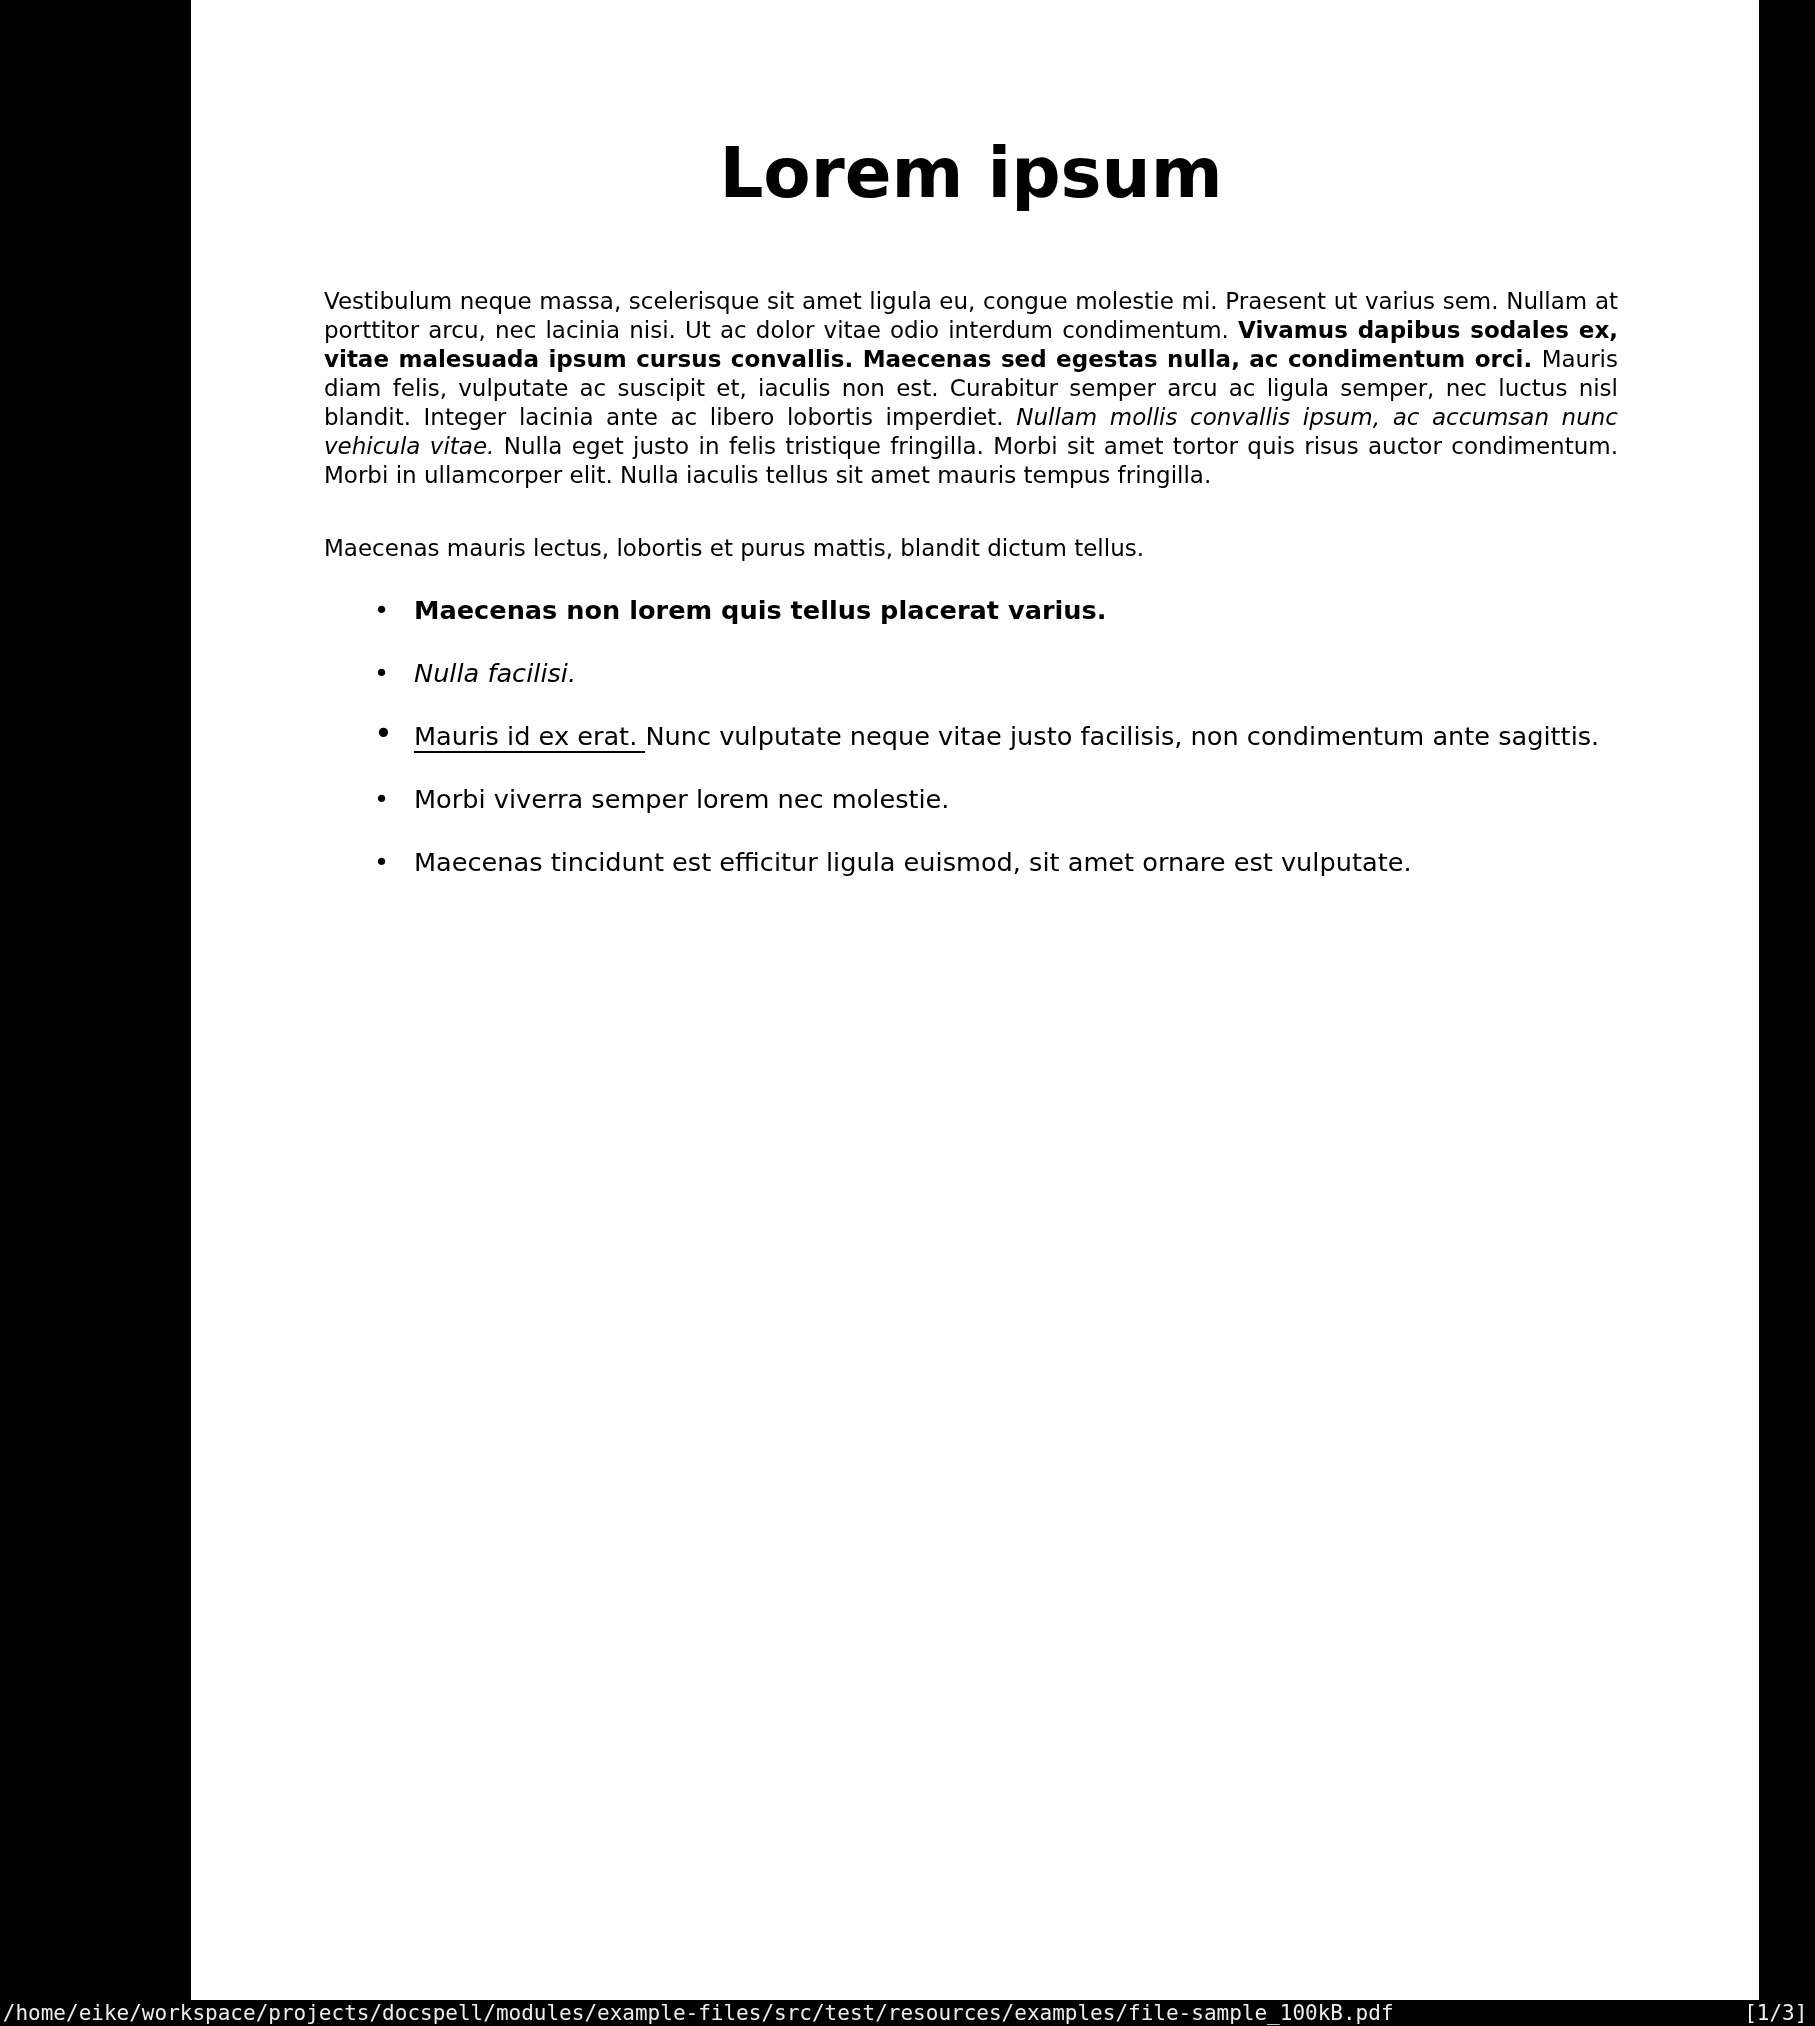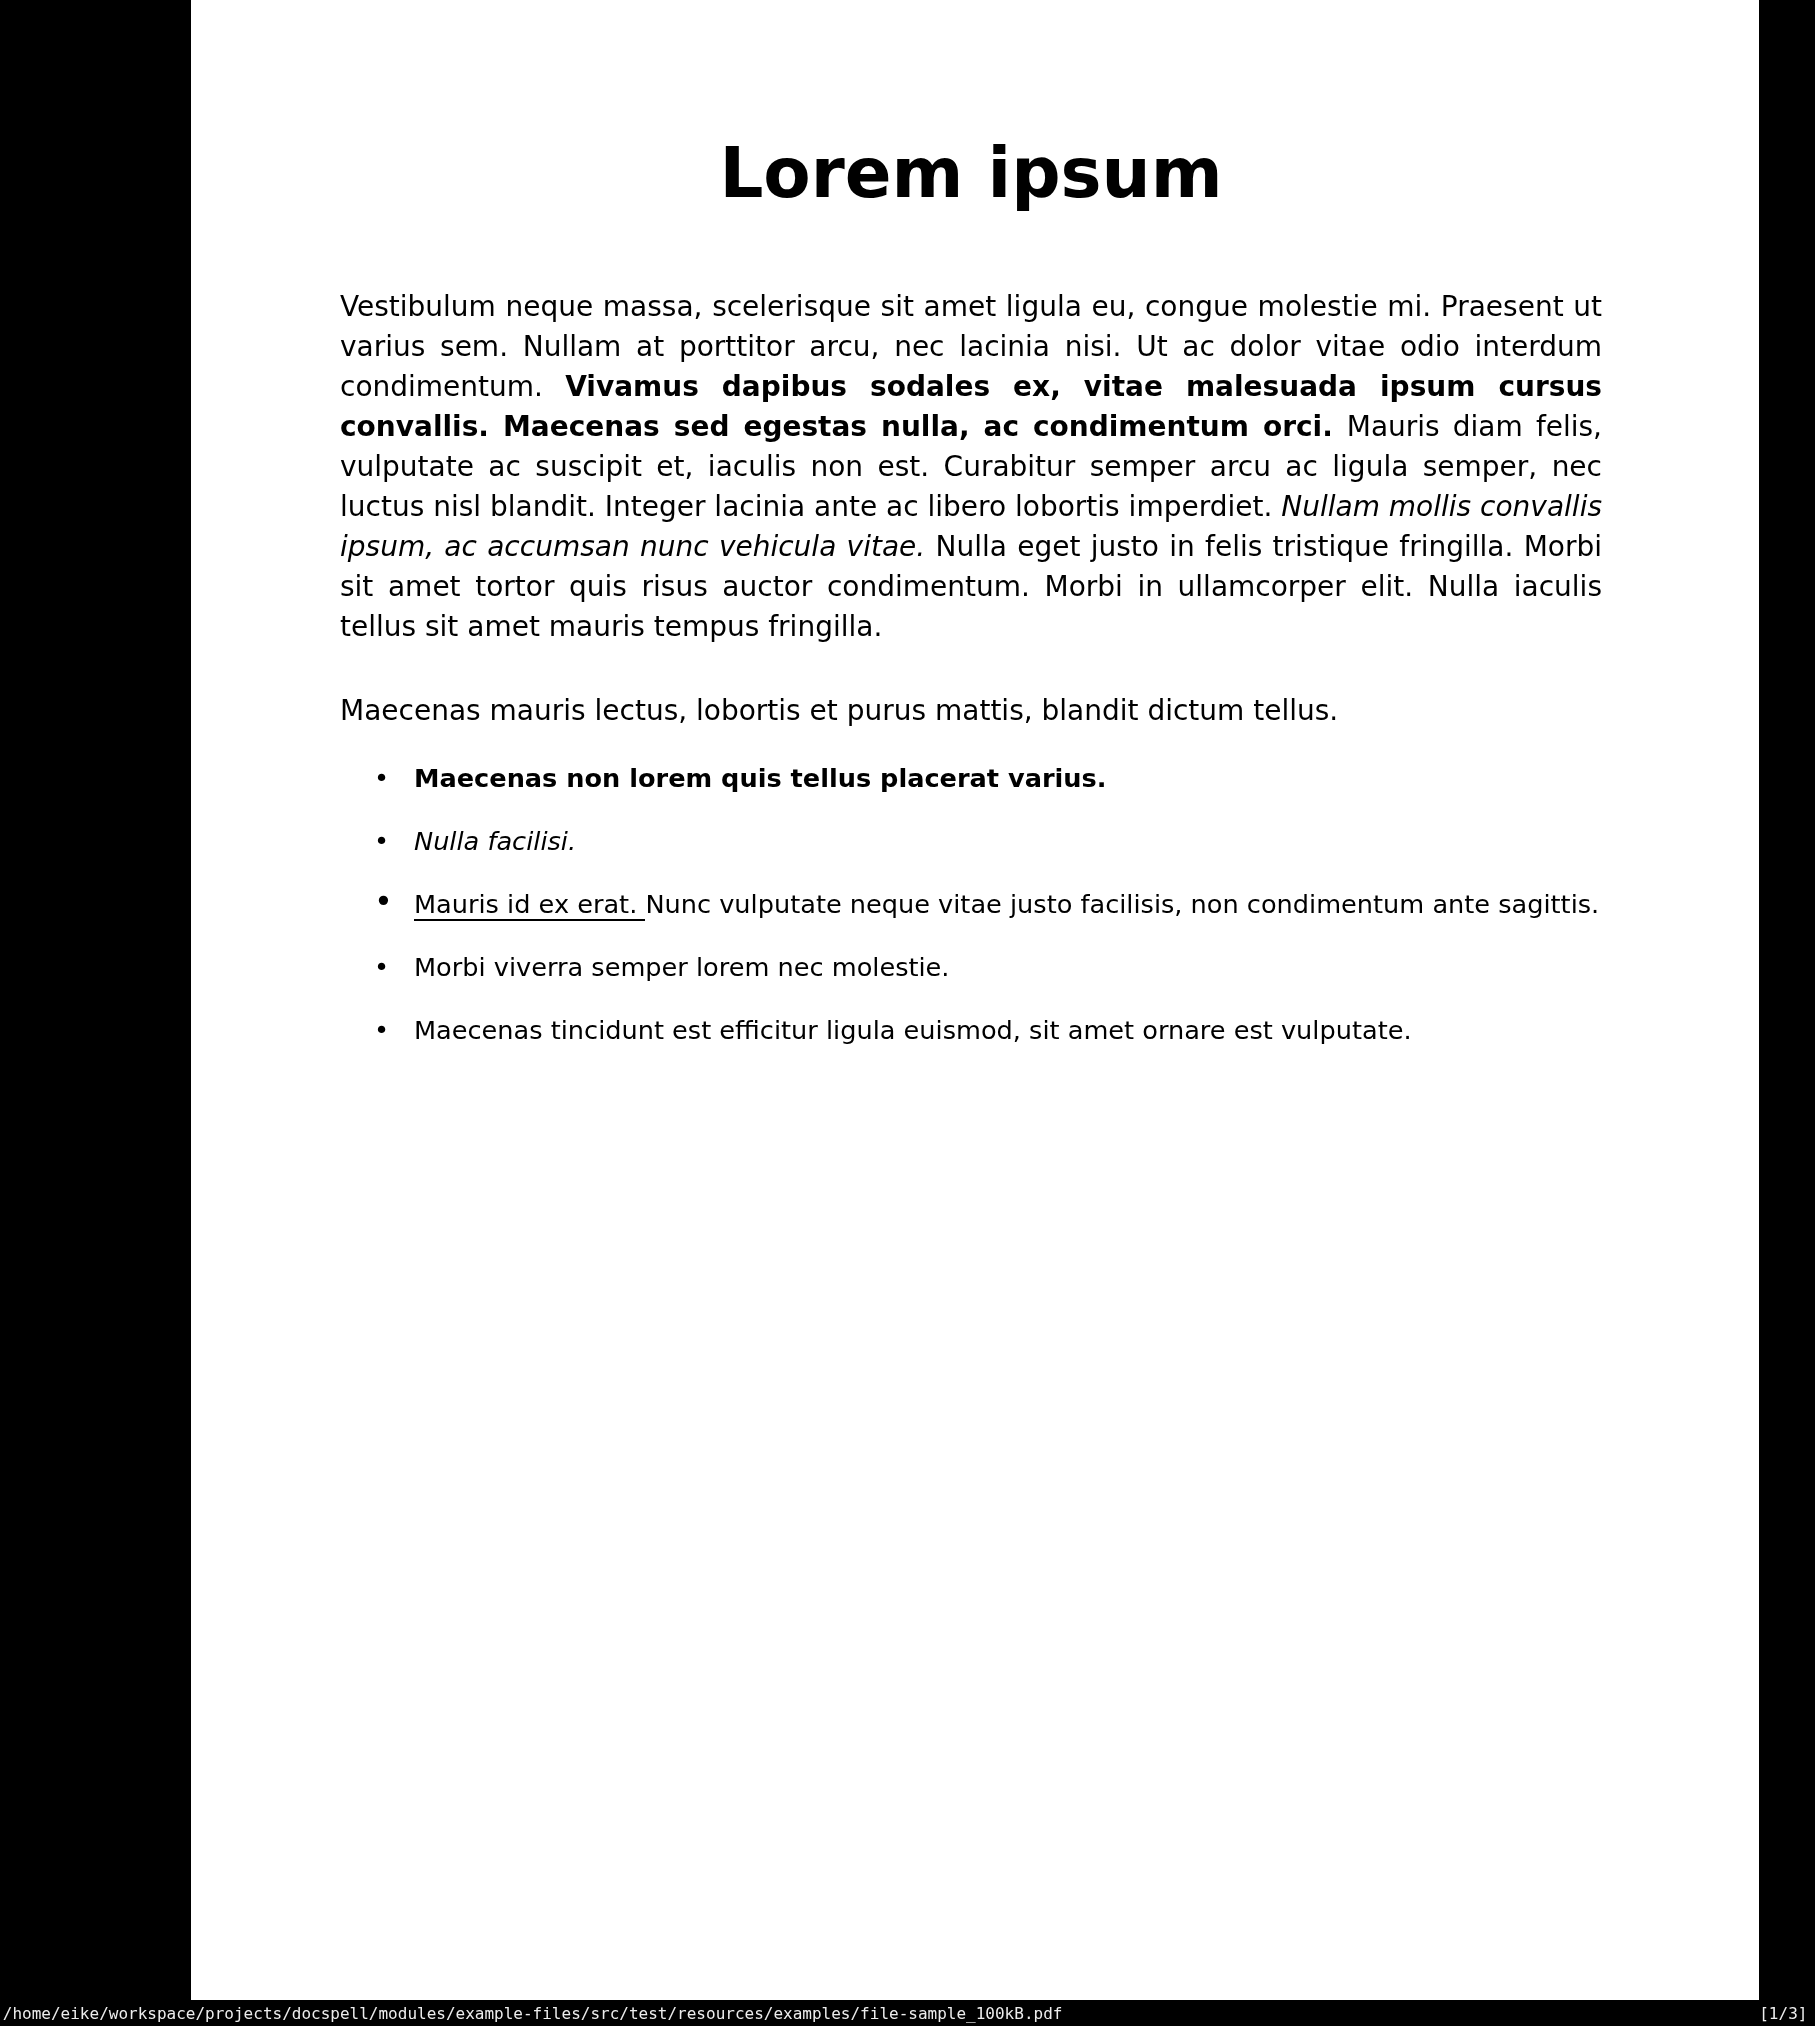--- a/index.html
+++ b/index.html
@@ -32,23 +32,23 @@
   }
   .doc-heading {
     margin: 78px 0 0 0;
     font-size: 43px;
     line-height: 50px;
     font-weight: bold;
     text-align: justify;
     text-indent: 81px;
   }
   .para {
-    font-size: 28px;
-    line-height: 40px;
-    margin: 16px;
+    font-size: 23px;
+    line-height: 29px;
+    margin: 0;
   }
   .p1 { margin-top: 76px; text-align: justify; }
   .p2 { margin-top: 44px; }
   .run-bold { font-weight: bold; }
   .run-italic { font-style: italic; }
   ul.bullets {
     list-style: none;
     margin: 31px 0 0 0;
     padding: 0 0 0 90px;
     font-size: 25.6px;
@@ -86,21 +86,21 @@
   }
   .statusbar {
     position: absolute;
     left: 0;
     right: 0;
     bottom: 0;
     height: 25.6px;
     background: #000000;
     color: #ededed;
     font-family: "DejaVu Sans Mono", monospace;
-    font-size: 16px;
+    font-size: 21px;
     display: flex;
     justify-content: space-between;
     align-items: center;
     padding: 0 7.6px 0 2.8px;
     box-sizing: border-box;
     white-space: nowrap;
   }
 </style>
 </head>
 <body>

